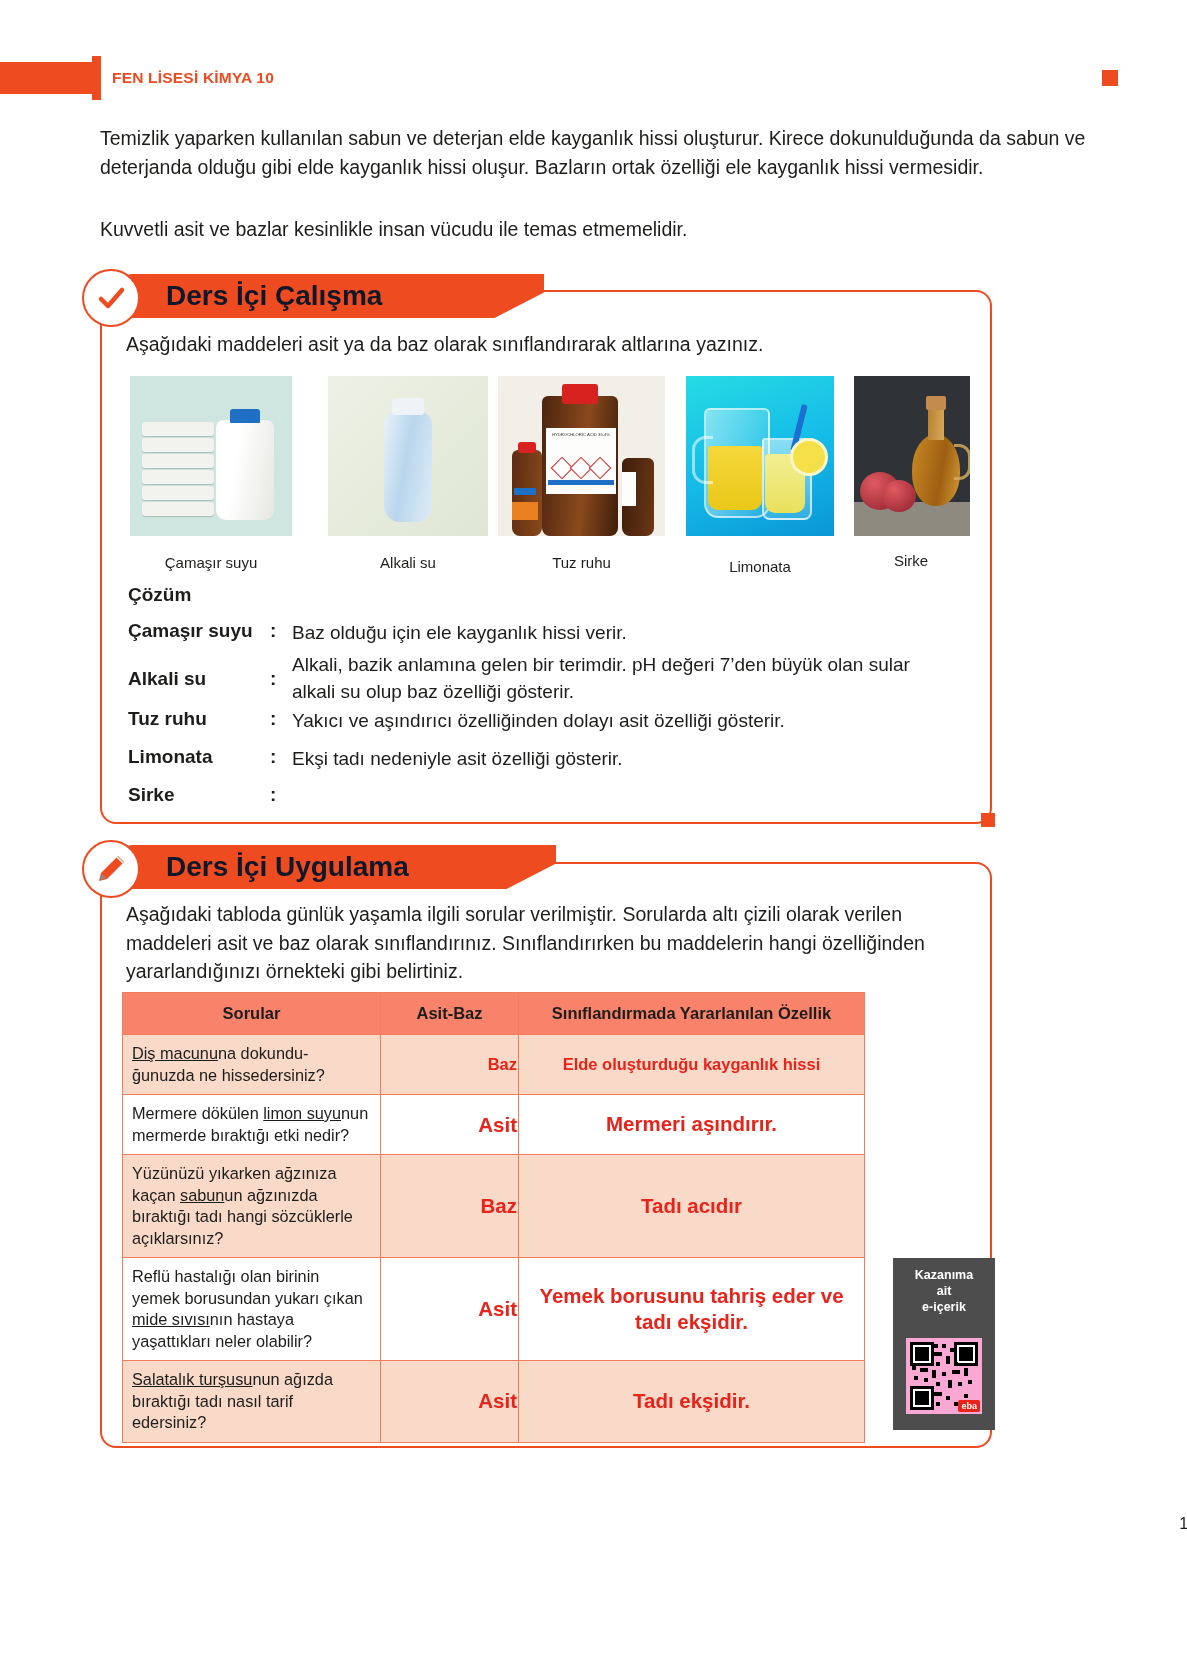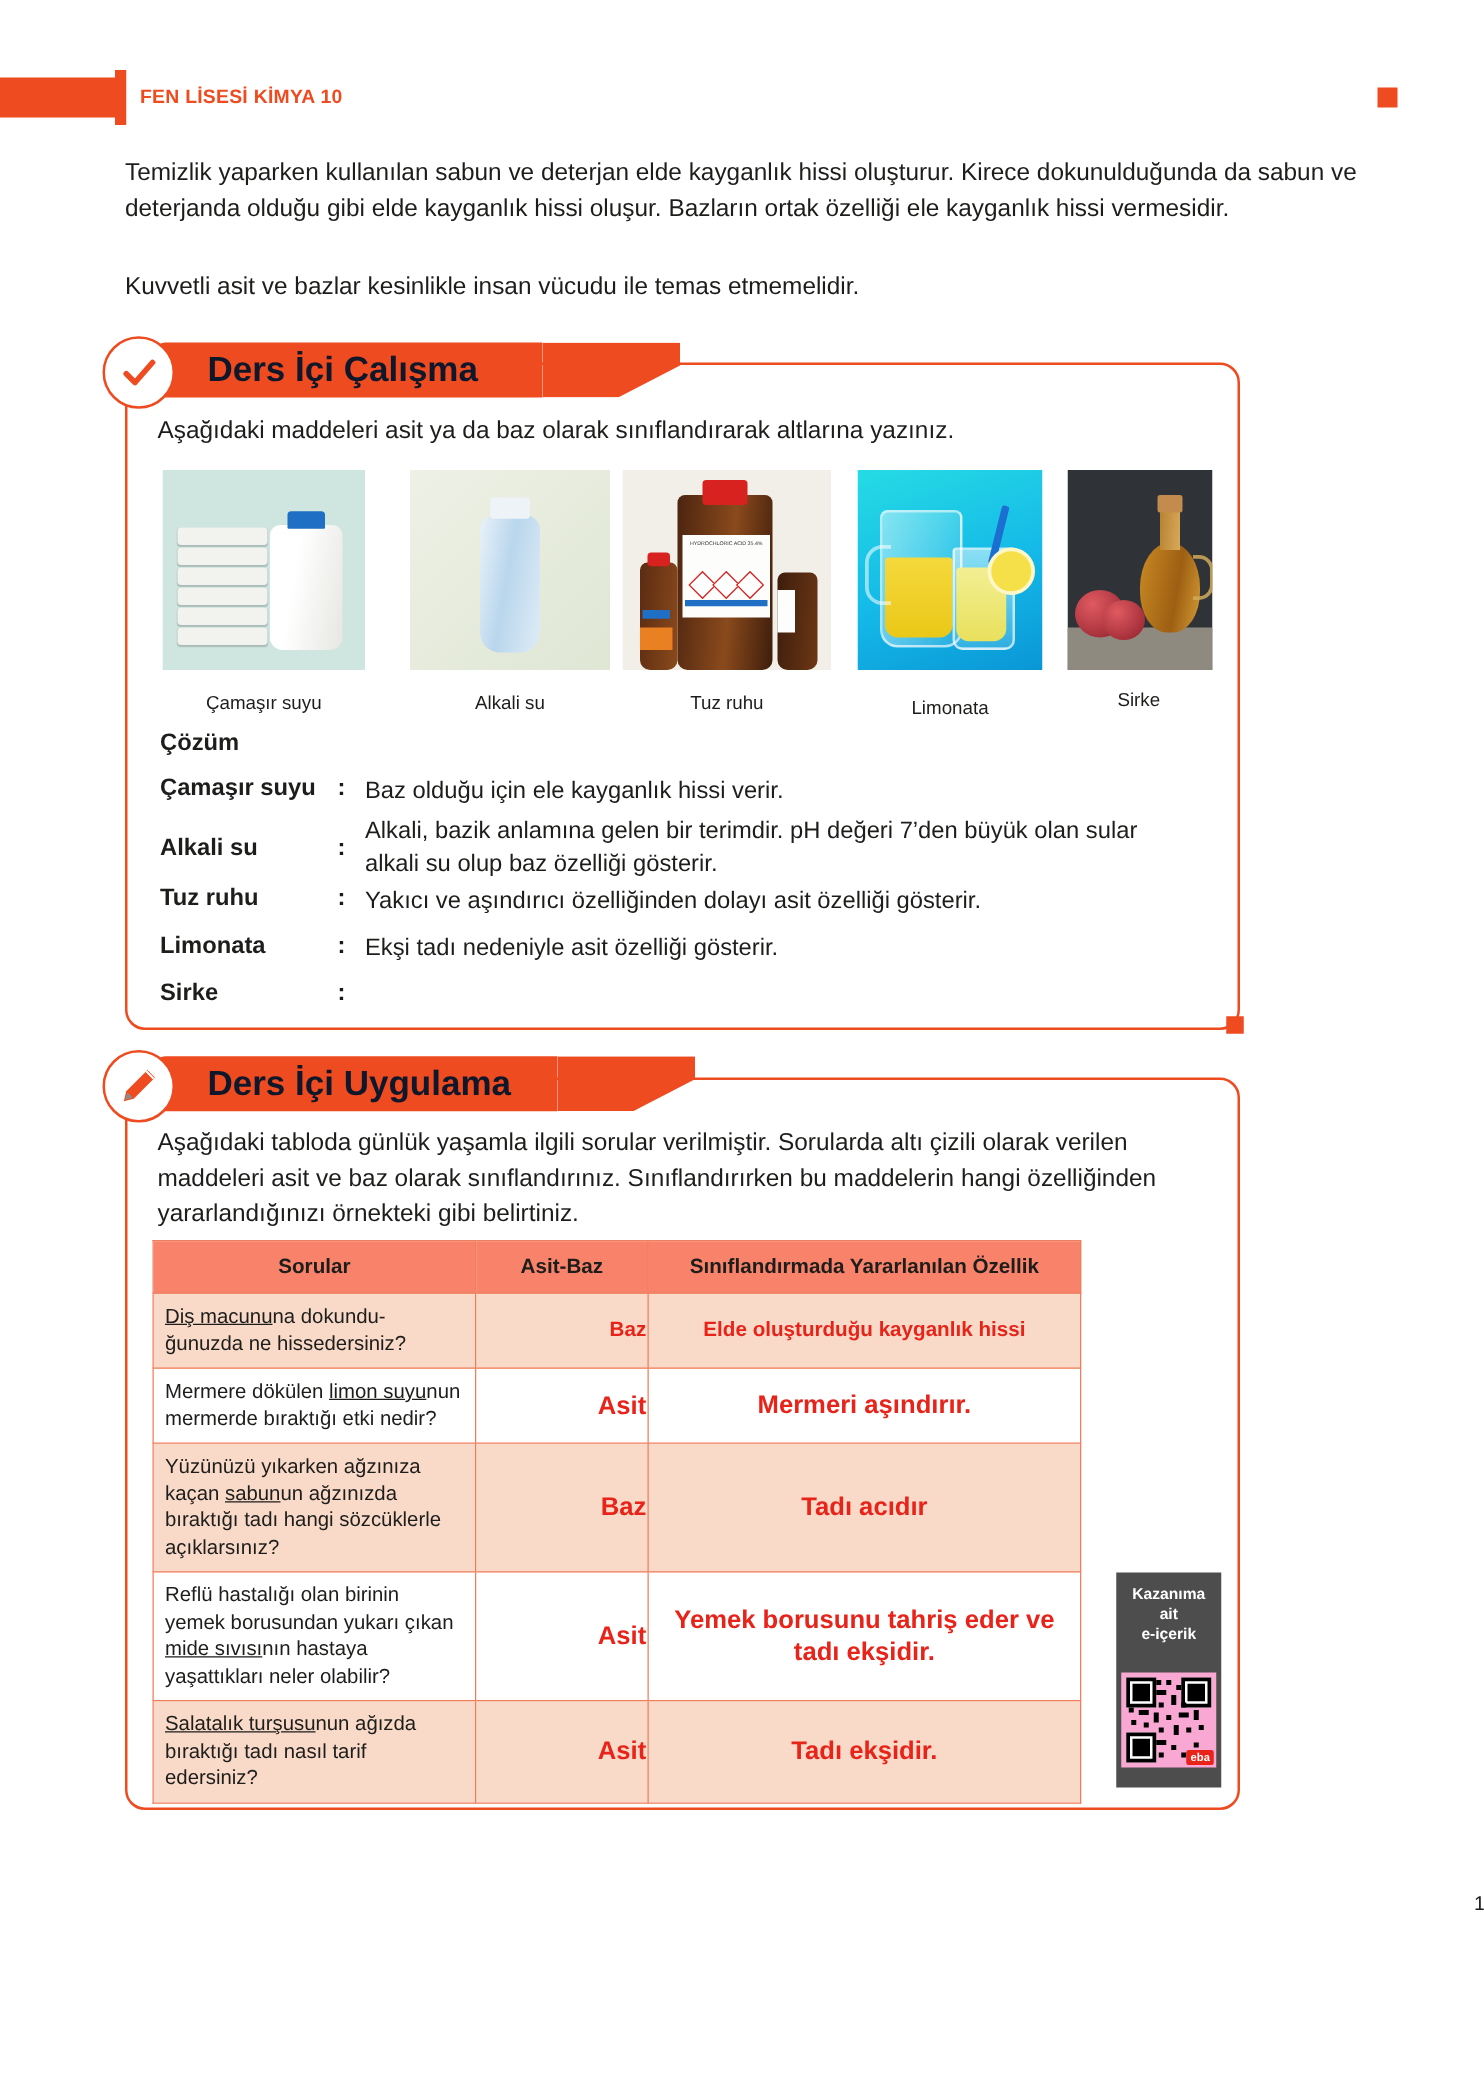--- a/index.html
+++ b/index.html
@@ -89,21 +89,21 @@
   td.q{font-size:16.3px;line-height:1.32;color:#1d1d1b;padding:8px 9px;}
   td.ab{text-align:right;color:#e8231a;font-weight:bold;}
   td.prop{text-align:center;color:#e8231a;font-weight:bold;line-height:1.28;padding:6px 8px;}
   tr.shade td{background:#f9d9c8;}
   tr.plain td{background:#ffffff;}
   .sz-s{font-size:16.5px;}
   .sz-l{font-size:20.5px;}
   .u{text-decoration:underline;}
 
   
-  .qr-block{position:absolute;left:893px;top:1258px;width:84px;height:172px;background:#4d4d4d;
+  .qr-block{position:absolute;left:893px;top:1258px;width:102px;height:172px;background:#4d4d4d;
             display:flex;flex-direction:column;align-items:center;padding-top:9px;box-sizing:border-box;}
   .qr-cap{color:#fff;font-size:12.5px;font-weight:bold;line-height:1.28;text-align:center;}
   .qr-img{width:76px;height:76px;background:#f9a8d4;margin-top:23px;position:relative;text-decoration:underline;}
   .qr-dot{position:absolute;background:#000;}
   .qr-eye{position:absolute;border:3px solid #000;background:#fff;}
   .qr-eye i{position:absolute;inset:2px;background:#000;display:block;}
   .eba{position:absolute;right:2px;bottom:2px;background:#e8231a;color:#fff;font-size:9px;
        font-weight:bold;padding:1px 3px;border-radius:2px;}
 
   

